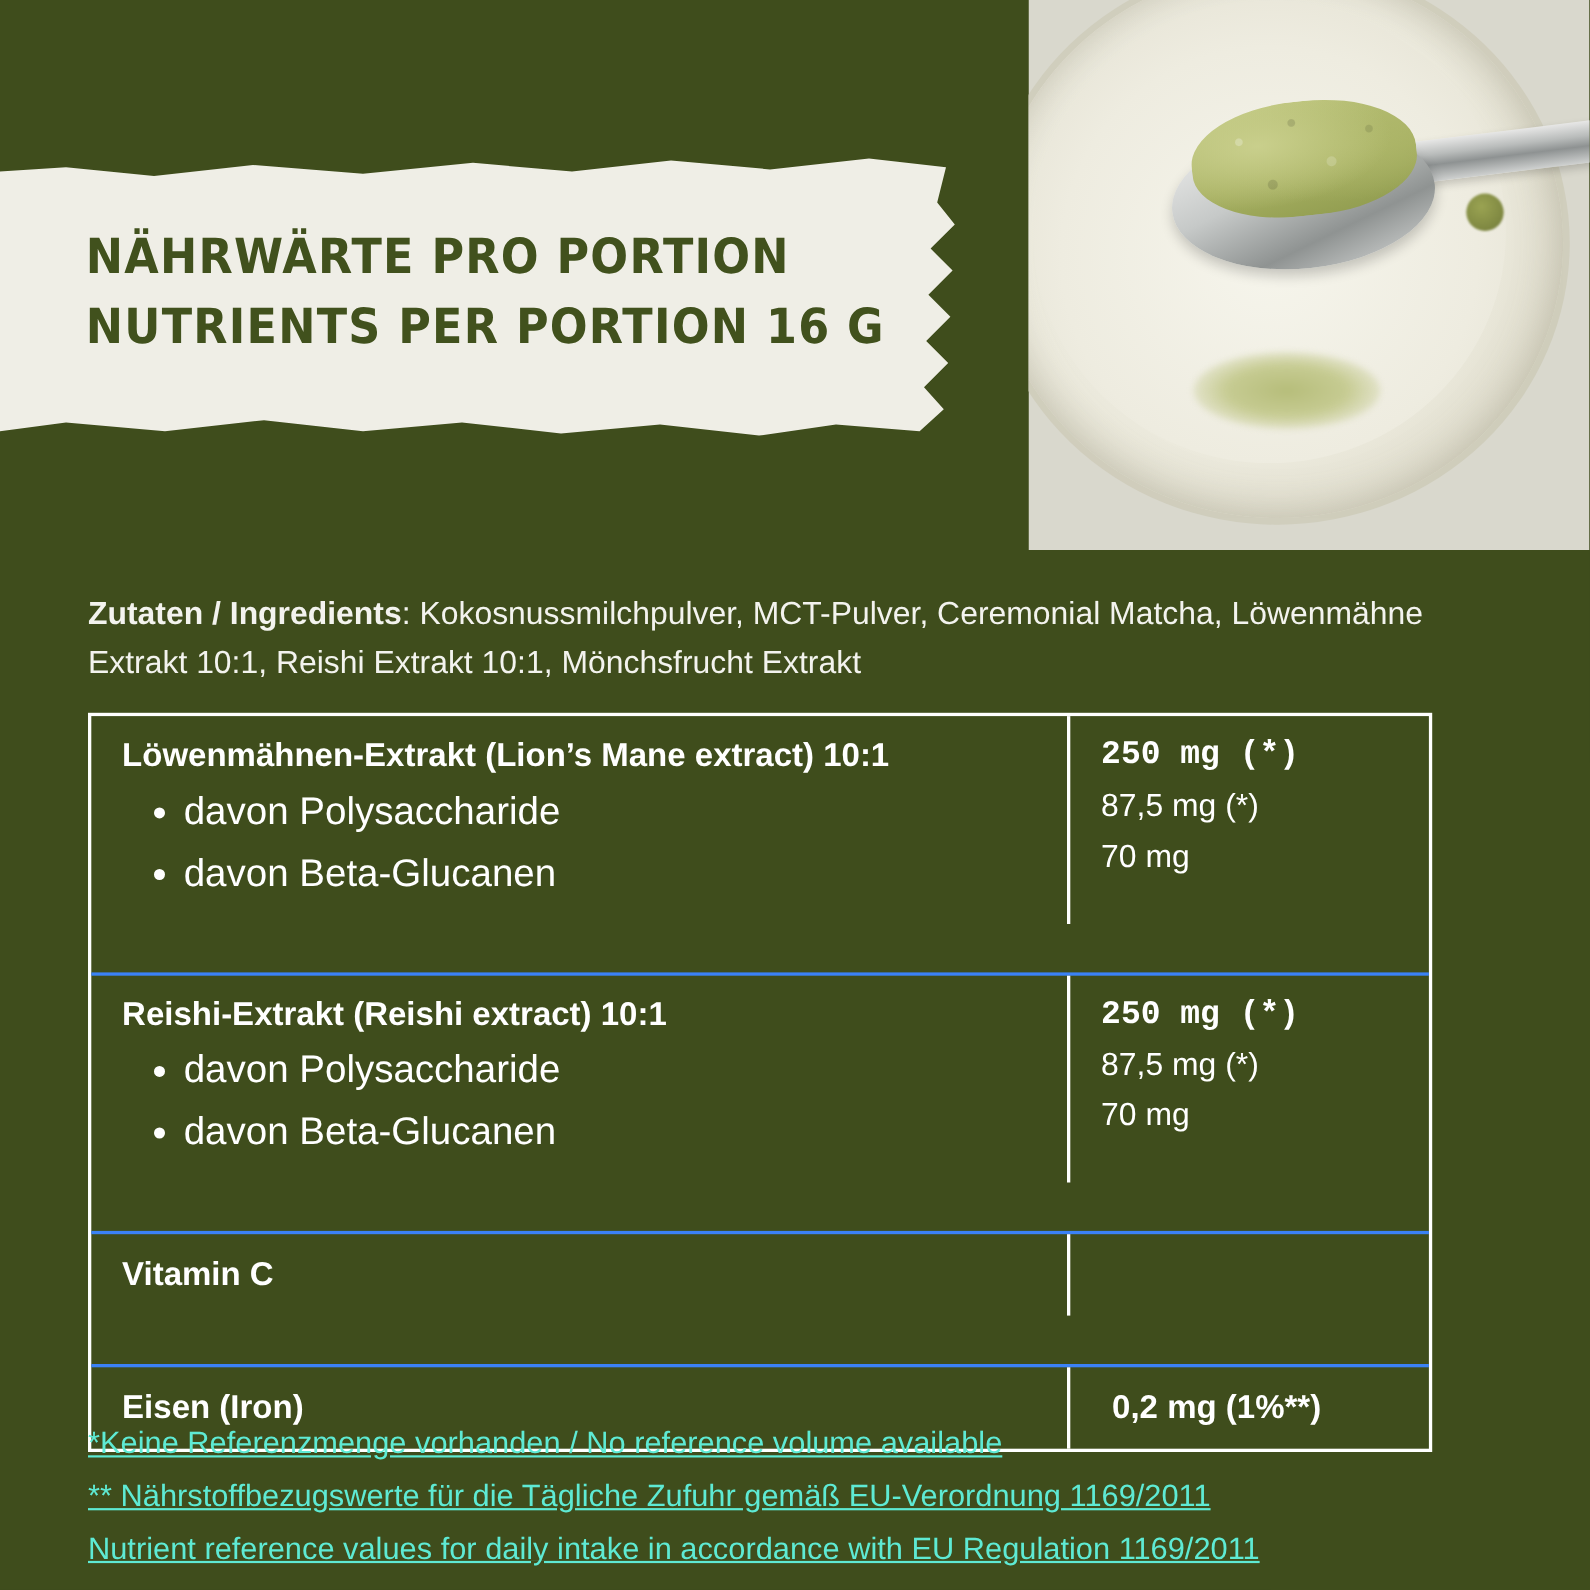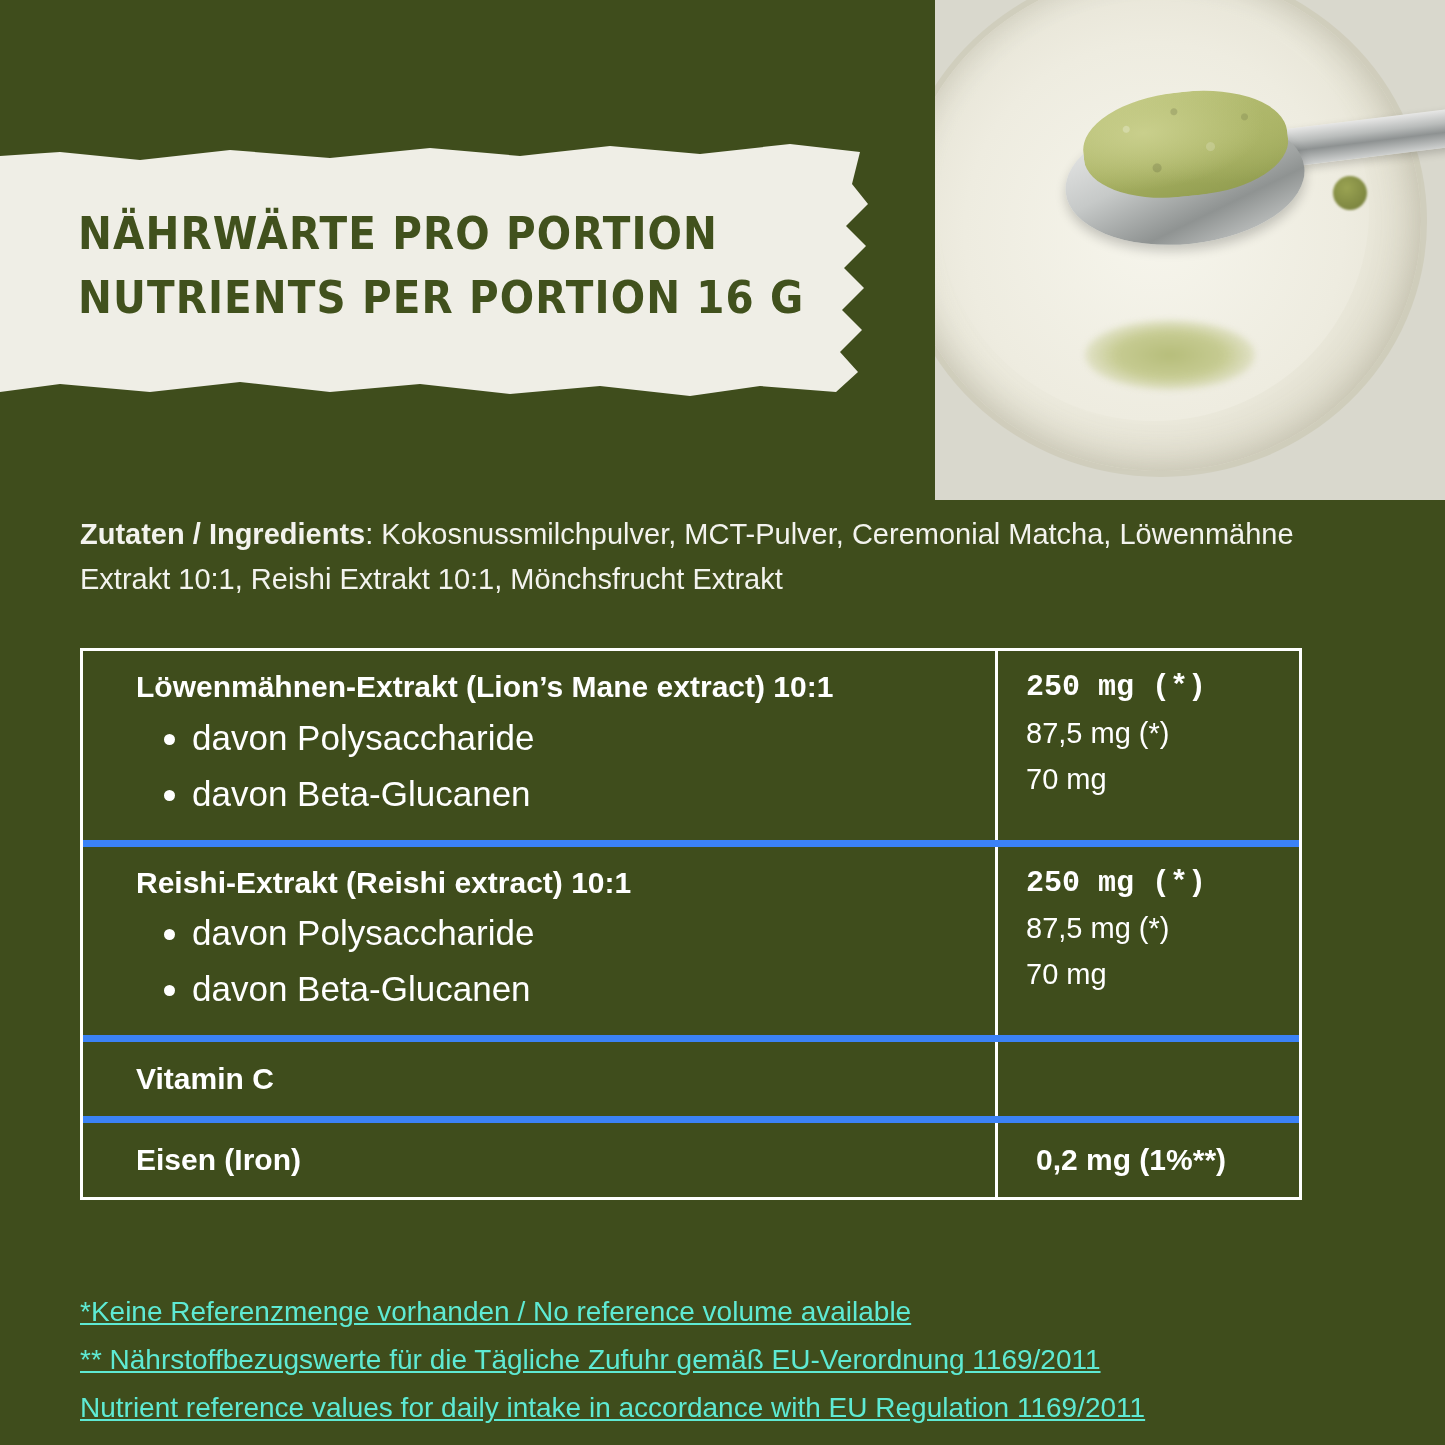--- a/index.html
+++ b/index.html
@@ -141,44 +141,43 @@
     text-transform: uppercase;
     transform: scaleX(0.92);
     transform-origin: left top;
   }
   .banner-line { white-space: nowrap; }
 
   
   .ingredients {
     position: absolute;
     left: 80px;
-    top: 512px;
+    top: 536px;
     width: 1230px;
     color: #f3f3ee;
     font-size: 29px;
     line-height: 1.55;
   }
   .ingredients b { font-weight: bold; }
 
   
   .table {
     position: absolute;
     left: 80px;
     top: 648px;
     width: 1222px;
     border: 3px solid #ffffff;
     box-sizing: border-box;
     color: #ffffff;
   }
   .row {
     display: flex;
     align-items: stretch;
-    padding-left: 25px;
-  }
-  .row + .row { border-top: 7px solid #3b82f6; }
+  }
+  .row + .row { border-top: 3px solid #3b82f6; margin-top: 44px; }
   .cell-name {
     flex: 0 0 890px;
     padding: 14px 0 18px 28px;
     box-sizing: border-box;
     border-right: 3px solid #ffffff;
   }
   .cell-val {
     flex: 1;
     padding: 14px 0 18px 28px;
     box-sizing: border-box;

